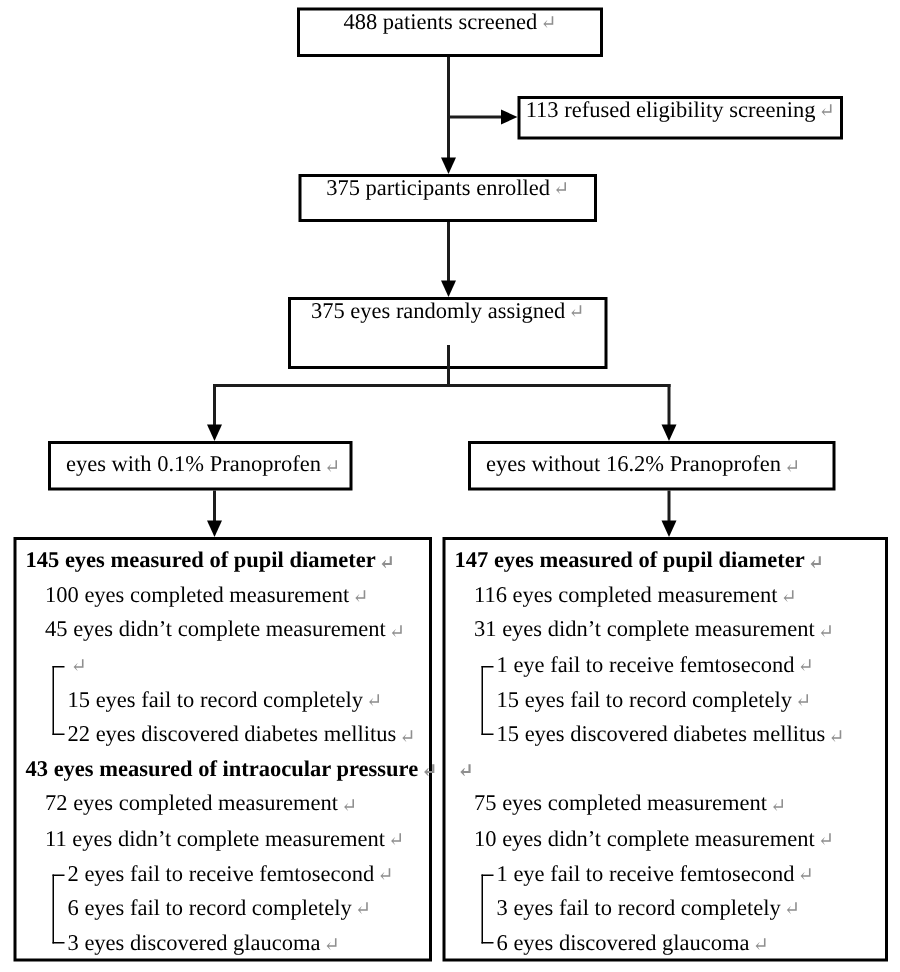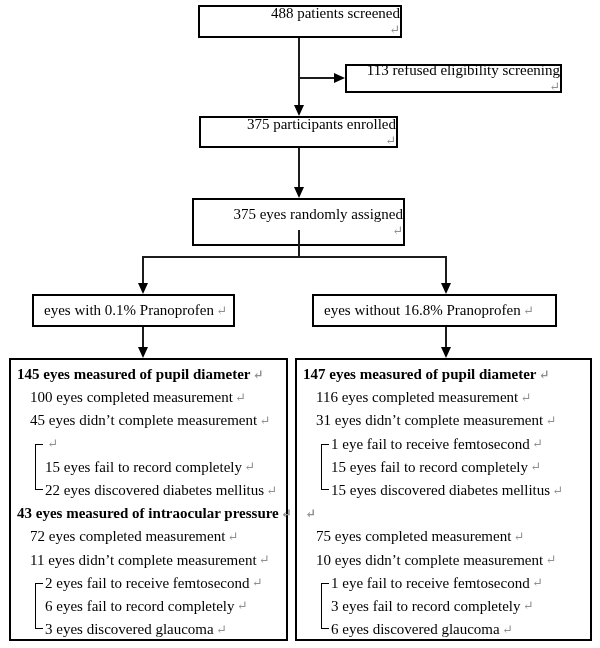--- a/index.html
+++ b/index.html
@@ -2,21 +2,21 @@
 <html><head>
 <meta charset="utf-8">
 <style>
   html,body { margin:0; padding:0; background:#fff; }
   .canvas {
     position:relative; width:600px; height:648px; background:#ffffff;
     font-family:"Liberation Serif", "DejaVu Serif", serif; color:#000;
     overflow:hidden;
   }
   .box { position:absolute; border:2px solid #000; background:#fff; box-sizing:border-box; }
-  .cbox { display:flex; align-items:flex-end; justify-content:center; font-size:15px; white-space:nowrap;flex-direction:column; }
+  .cbox { display:flex; align-items:flex-start; justify-content:center; font-size:15px; white-space:nowrap; }
   .lbox { display:flex; align-items:center; justify-content:flex-start; padding-left:10px; font-size:15px; white-space:nowrap; }
   .main { font-size:15px; padding-top:3px; }
   .line { height:23.2px; display:flex; align-items:center; white-space:nowrap; }
   .head-line { font-weight:bold; padding-left:6px; }
   .sub-line { padding-left:19px; }
   .reason-line { padding-left:34px; }
   .reasons { position:relative; }
   .bracket {
     position:absolute; left:24px; top:11px; bottom:12px; width:7px;
     border:1.5px solid #000; border-right:none;
@@ -59,21 +59,21 @@
     <span>375 eyes randomly assigned</span>
       <span class="ret">↵</span>
   </div>
 
   <div class="box lbox" style="left:32px; top:294px; width:203px; height:33px;">
     <span>eyes with 0.1% Pranoprofen</span>
       <span class="ret">↵</span>
   </div>
 
   <div class="box lbox" style="left:312px; top:294px; width:245px; height:33px;">
-    <span>eyes without 16.8% Pranoprofen</span>
+    <span>eyes without 16.2% Pranoprofen</span>
       <span class="ret">↵</span>
   </div>
 
   <div class="vline" style="left:298px; top:38px; height:69px;"></div>
   <div class="ahead-down" style="left:294px; top:105px;"></div>
 
   <div class="hline" style="left:299px; top:77px; width:37px;"></div>
   <div class="ahead-right" style="left:334px; top:73px;"></div>
 
   <div class="vline" style="left:298px; top:148px; height:41px;"></div>

